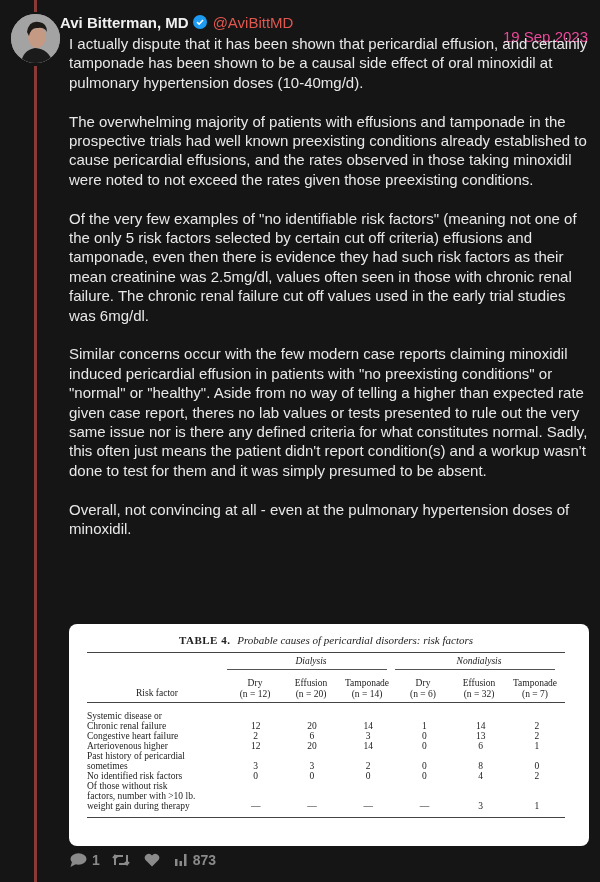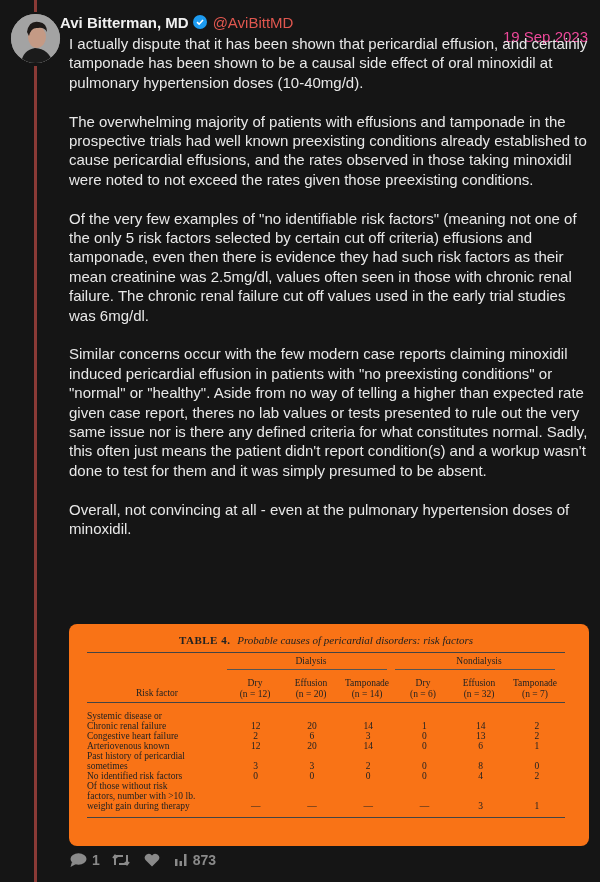--- a/index.html
+++ b/index.html
@@ -28,31 +28,31 @@
   .handle { margin-left: 6px; color: #e0574f; }
   .date { margin-left: auto; color: #ec4899; margin-top: 28px; }
   .body {
     position: absolute; left: 69px; top: 34px; width: 524px;
     font-size: 15px; line-height: 19.4px; color: #e8e8e8;
   }
   .body p { margin: 0 0 19.4px 0; }
   .body p:last-child { margin-bottom: 0; }
   .media {
     position: absolute; left: 69px; top: 624px; width: 520px; height: 222px;
-    background: #f97316; border-radius: 8px; overflow: hidden;
+    background: #ffffff; border-radius: 8px; overflow: hidden;
   }
   .tbl-wrap {
     position: absolute; left: 18px; top: 10px; width: 478px;
     font-family: "Liberation Serif", serif; color: #222; font-size: 9.5px;
   }
   .tbl-title { text-align: center; font-size: 11px; margin-bottom: 6px; }
   .tbl-title b { letter-spacing: 0.5px; }
   .tbl-title i { margin-left: 4px; }
   .rule-thick { border-top: 1.5px solid #444; }
-  .group-row { display: flex; height: 16px; align-items: center; }
+  .group-row { display: flex; height: 16px; align-items: center; font-style: italic; }
   .group-row .spacer { width: 140px; }
   .group { text-align: center; width: 168px; }
   .group-lines { display: flex; }
   .group-lines .spacer { width: 140px; }
   .group-lines .gl { width: 160px; margin-right: 8px; border-top: 1px solid #555; }
   .colhead { display: flex; align-items: flex-end; height: 30px; padding-bottom: 2px; }
   .colhead .rf { width: 140px; text-align: center; padding-bottom: 2px; margin-top: 36px; }
   .colhead .ch { width: 56px; text-align: center; line-height: 11px; }
   table.data { border-collapse: collapse; width: 478px; margin-top: 4px; }
   table.data td { padding: 0; line-height: 10px; font-size: 9.5px; vertical-align: bottom; }
@@ -172,21 +172,21 @@
           <tr>
             <td class="lbl">Congestive heart failure</td>
             <td class="v">2</td>
             <td class="v">6</td>
             <td class="v">3</td>
             <td class="v">0</td>
             <td class="v">13</td>
             <td class="v">2</td>
           </tr>
           <tr>
-            <td class="lbl">Arteriovenous known</td>
+            <td class="lbl">Arteriovenous higher</td>
             <td class="v">12</td>
             <td class="v">20</td>
             <td class="v">14</td>
             <td class="v">0</td>
             <td class="v">6</td>
             <td class="v">1</td>
           </tr>
           <tr>
             <td class="lbl">Past history of pericardial</td>
             <td class="v"></td>

